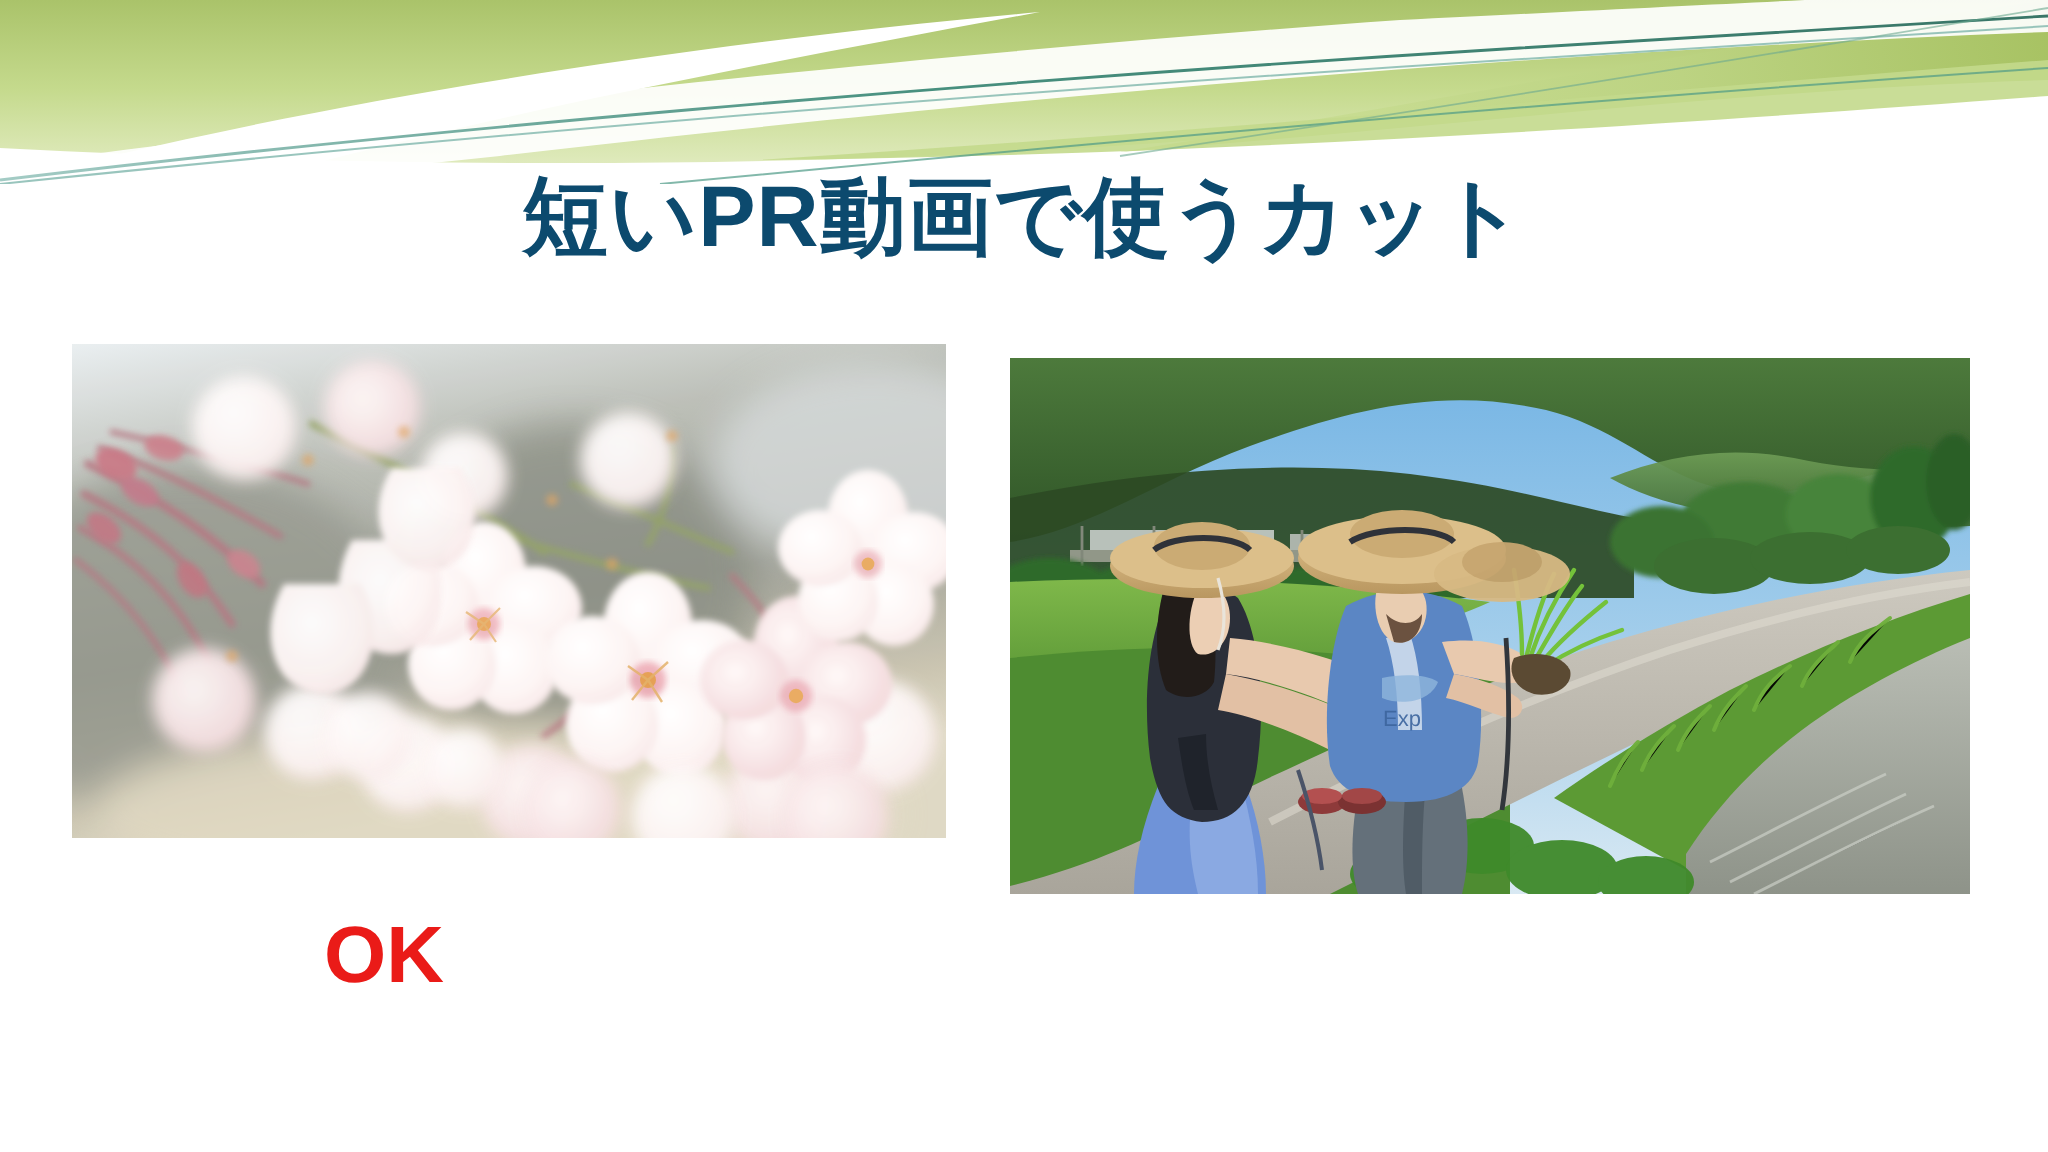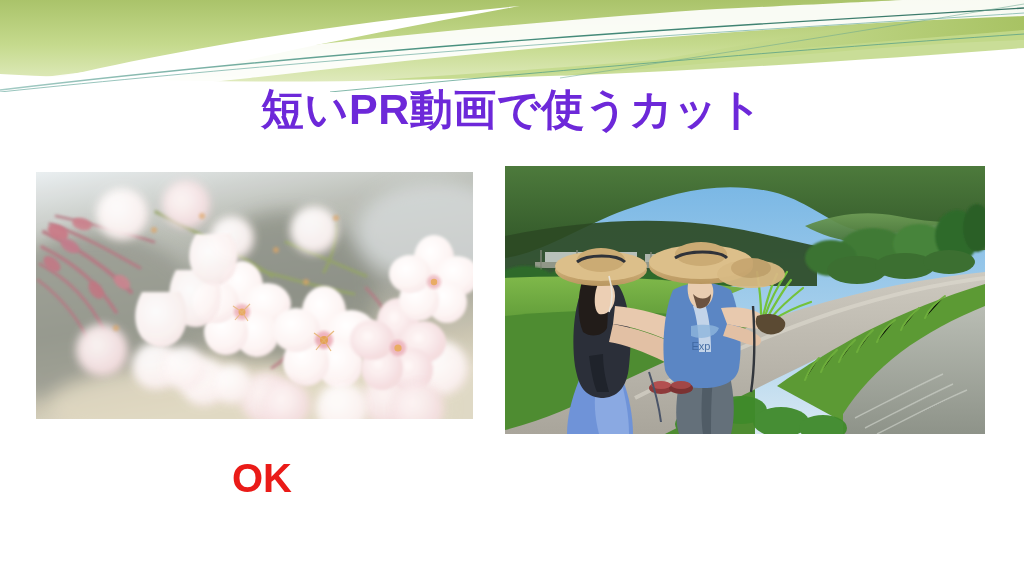--- a/index.html
+++ b/index.html
@@ -35,53 +35,52 @@
   
   .title {
     position: absolute;
     left: 0;
     top: 85px;
     width: 1024px;
     text-align: center;
     font-size: 43px;
     font-weight: bold;
     letter-spacing: 0.5px;
-    color: #6d28d9;
+    color: #0c4a6e;
     line-height: 1.12;
     white-space: nowrap;
   }
 
   
   .photo {
     position: absolute;
     overflow: hidden;
     background: #cfcfcf;
   }
   .photo-left {
     left: 36px;
     top: 172px;
     width: 437px;
     height: 247px;
   }
   .photo-right {
     left: 505px;
-    top: 166px;
+    top: 179px;
     width: 480px;
     height: 268px;
   }
   .photo svg { display: block; width: 100%; height: 100%; }
 
   
   .caption {
     position: absolute;
     font-size: 40px;
     font-weight: bold;
     color: #ea1b18;
     line-height: 1;
-    text-align: center;
     white-space: nowrap;
   }
   .caption-ok {
     left: 162px;
     top: 458px;
     width: 200px;
   }
   .caption-ng {
     left: 650px;
     top: 458px;

